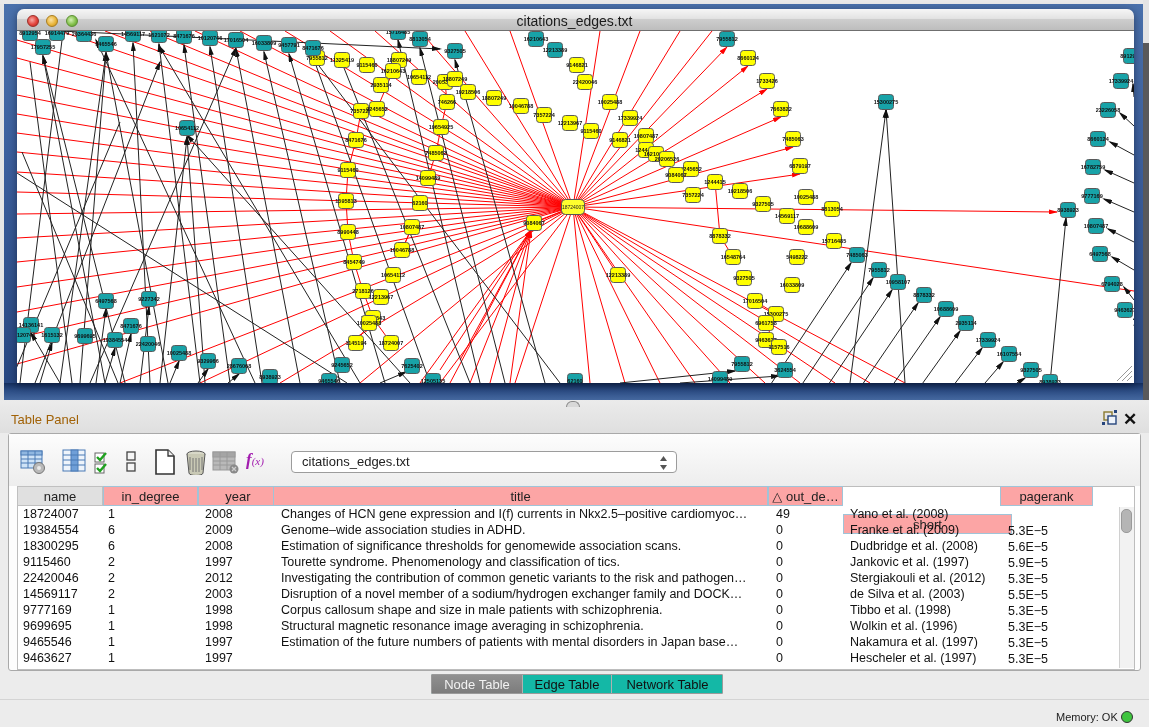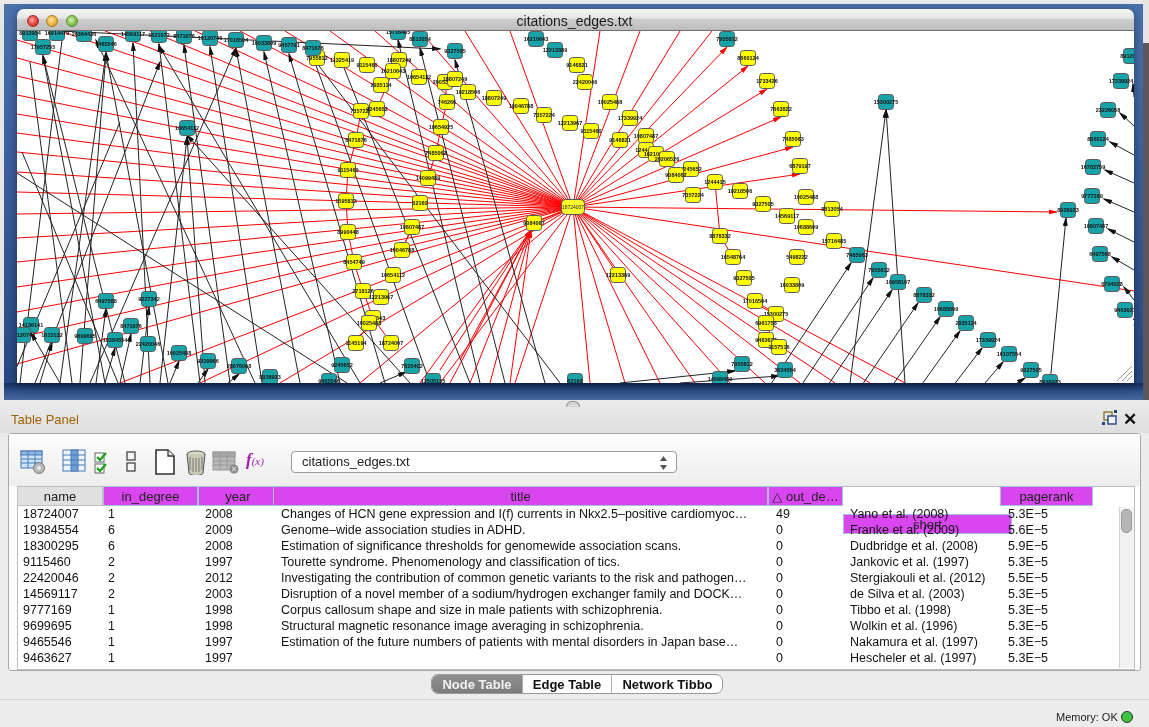--- a/index.html
+++ b/index.html
@@ -35,37 +35,37 @@
 #tpX { left:1123px; top:409px; font-size:17px; font-weight:bold; color:#111; }
 #content { left:8px; top:433px; width:1133px; height:238px; background:#fdfdfd;
   border:1px solid #a9a9a9; border-radius:3px; }
 #toolbar { left:9px; top:434px; width:1131px; height:52px;
   background:linear-gradient(180deg,#fdfdfd,#ededed); }
 #dropdown { left:291px; top:451px; width:386px; height:22px; background:#fff;
   border:1px solid #9c9c9c; border-radius:4px; font-size:13px; color:#222;
   line-height:20px; padding-left:10px; }
 
 #tbl { left:17px; top:486px; width:1118px; height:184px; background:#fff; border:1px solid #bdbdbd; }
-.th { position:absolute; top:486px; height:20px; background:#d946ef; border:1px solid #9fc4d8;
+.th { position:absolute; top:486px; height:20px; background:#fca5a5; border:1px solid #9fc4d8;
   font-size:13px; color:#222; text-align:center; line-height:19px; }
 .tr { position:relative; height:16px; width:1100px; }
 .c { position:absolute; top:0; height:16px; font-size:12.5px; color:#111; white-space:nowrap; overflow:hidden; }
 .c0 { left:5px;  width:92px; }
 .c1 { left:90px; width:92px; }
 .c2 { left:187px; width:80px; }
 .c3 { left:263px; width:492px; }
 .c4 { left:758px; width:70px; }
 .c5 { left:832px; width:150px; }
-.c6 { left:990px; width:95px; }
+.c6 { left:990px; width:95px;margin-top:17px; }
 #rowsbox { left:18px; top:507px; width:1100px; height:161px; overflow:hidden; }
 #vscroll { left:1119px; top:507px; width:15px; height:161px; background:#f2f2f2; border-left:1px solid #d0d0d0;}
 #vthumb { left:1121px; top:509px; width:11px; height:24px; background:#b5b5b5; border-radius:5px; border:1px solid #9a9a9a;}
 
-#tabs { left:431px; top:674px; width:292px; height:20px; border:1px solid #9a9a9a; border-radius:7px;
-  background:#ffffff; overflow:hidden; font-size:13px;font-weight:bold; }
+#tabs { left:431px; top:674px; width:292px; height:20px; border:1px solid #9a9a9a; border-radius:1px;
+  background:#14b8a6; overflow:hidden; font-size:13px; }
 .tab { position:absolute; top:0; height:20px; line-height:19px; text-align:center; color:#111; }
 #tab1 { left:0; width:90px; background:linear-gradient(180deg,#909090,#7a7a7a); color:#f2f2f2; }
 #tab2 { left:90px; width:89px; border-left:1px solid #b0b0b0; }
 #tab3 { left:179px; width:112px; border-left:1px solid #b0b0b0; }
 #mem { left:1056px; top:711px; font-size:11px; color:#222; }
 #memdot { left:1121px; top:711px; width:12px; height:12px; border-radius:50%; background:#3ec43e; border:1.5px solid #333; }
 .icon { position:absolute; top:449px; }
 </style></head><body>
 <div id="topstrip" class="abs"></div>
 <div id="leftstrip" class="abs"></div>
@@ -947,17 +947,17 @@
       <div class="c c4">0</div>
       <div class="c c5">Hescheler et al. (1997)</div>
       <div class="c c6">5.3E−5</div>
     </div>
 </div>
 <div id="vscroll" class="abs"></div>
 <div id="vthumb" class="abs"></div>
 <div id="tabs" class="abs">
  <div id="tab1" class="tab">Node Table</div>
  <div id="tab2" class="tab">Edge Table</div>
- <div id="tab3" class="tab">Network Tibbo</div>
+ <div id="tab3" class="tab">Network Table</div>
 </div>
 <div class="abs" style="left:0;top:699px;width:1149px;height:1px;background:#d4d4d4;"></div>
 <div id="mem" class="abs">Memory: OK</div>
 <div id="memdot" class="abs"></div>
 
 </body></html>

